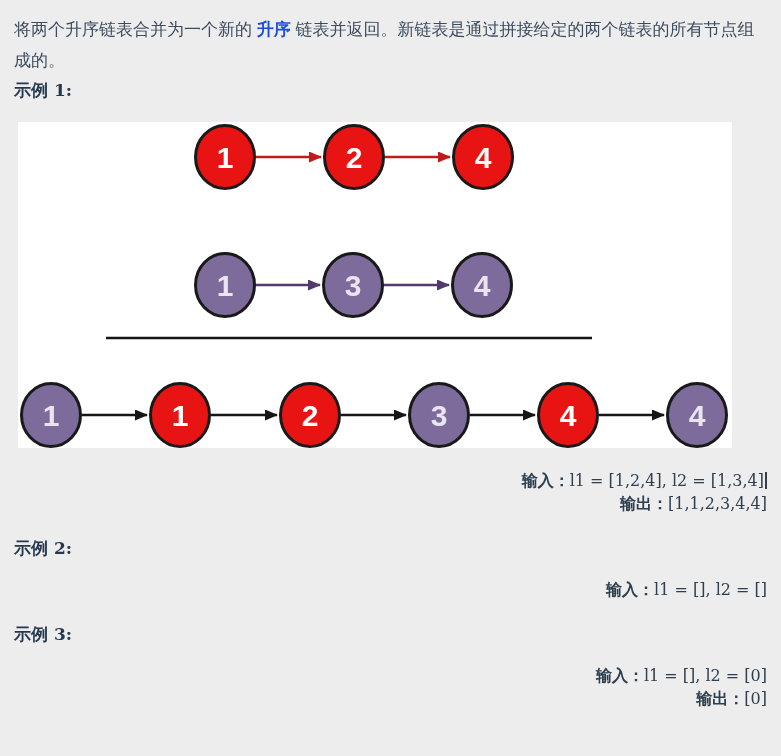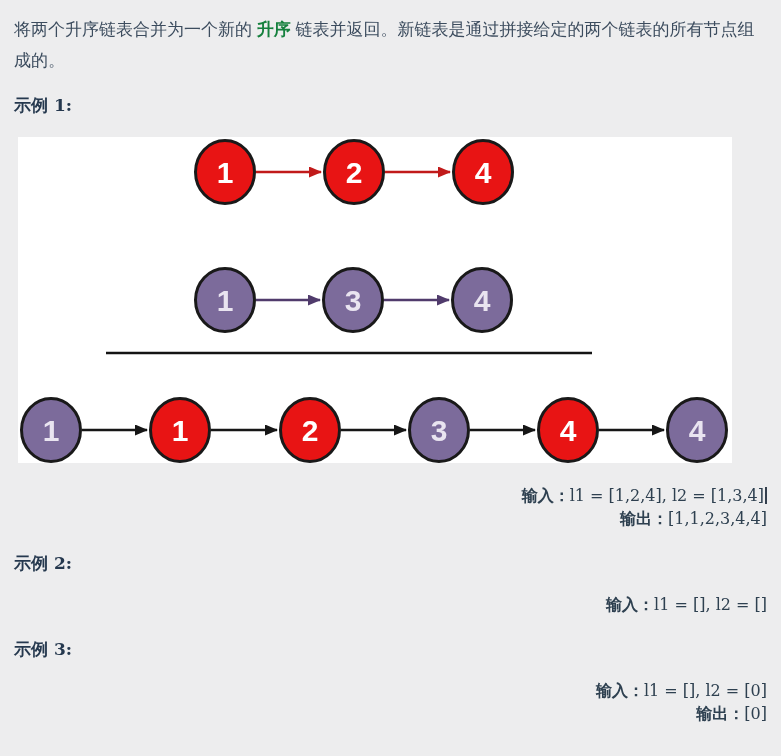--- a/index.html
+++ b/index.html
@@ -2,26 +2,26 @@
 <html><head>
 <meta charset="utf-8">
 <style>
   html,body{margin:0;padding:0;}
   body{
     width:781px;height:756px;box-sizing:border-box;overflow:hidden;
     background:#ededee;padding:0 14px;
     font-family:"Liberation Sans",sans-serif;
   }
   .desc{margin:14px 0 0;font-size:17px;line-height:31px;color:#3c4c5e;}
-  .desc strong{font-weight:bold;color:#15803d;}
+  .desc strong{font-weight:bold;color:#1d4ed8;}
   .ex-heading{
     margin:23px 0 0;font-size:17px;line-height:21px;color:#25384e;
     font-family:"DejaVu Serif",serif;font-weight:bold;
   }
-  .ex-heading.first{margin-top:19px;}
+  .ex-heading.first{margin-top:4px;}
   .figure{
     margin:21px 0 0;margin-left:4px;width:714px;height:326px;background:#ffffff;
   }
   .ex-block{
     margin:19px 0 0;font-family:"DejaVu Serif",serif;font-size:16px;
     line-height:23px;color:#2e4050;text-align:right;
   }
   .ex-block.after-fig{margin-top:21px;}
   .ex-block b{font-weight:bold;}
   .caret{

